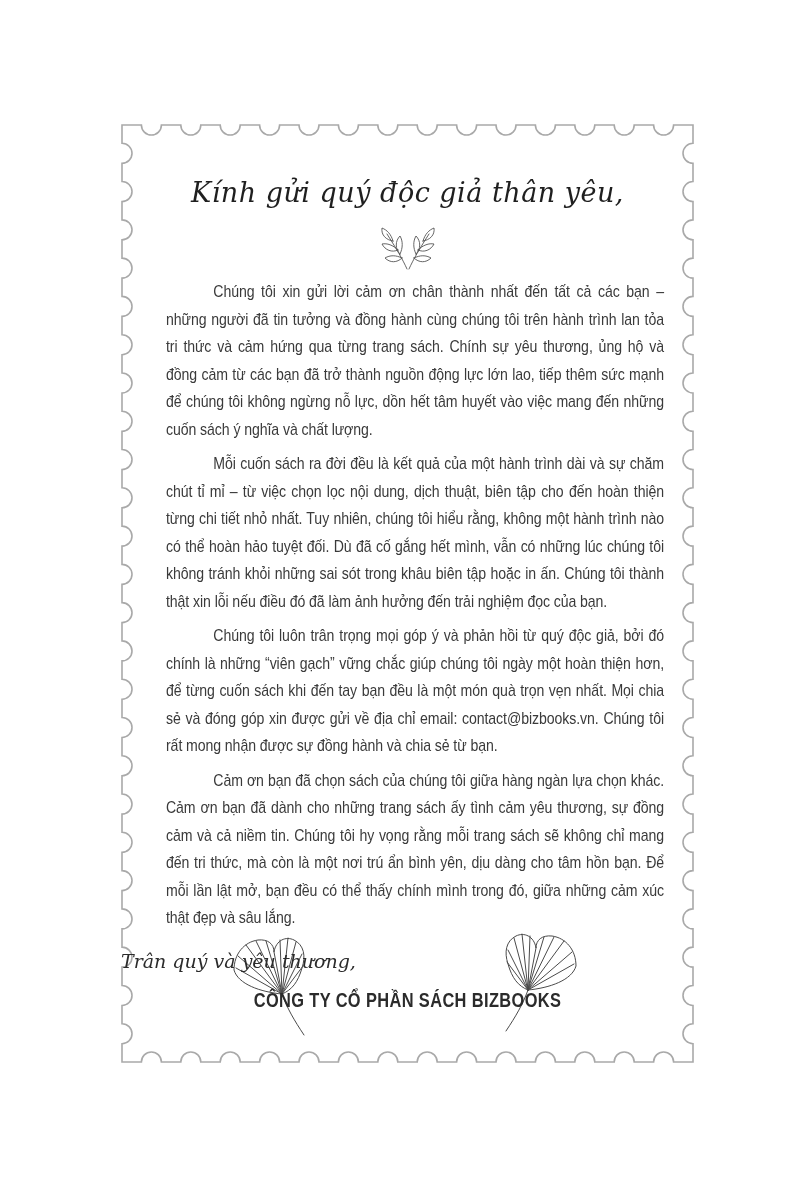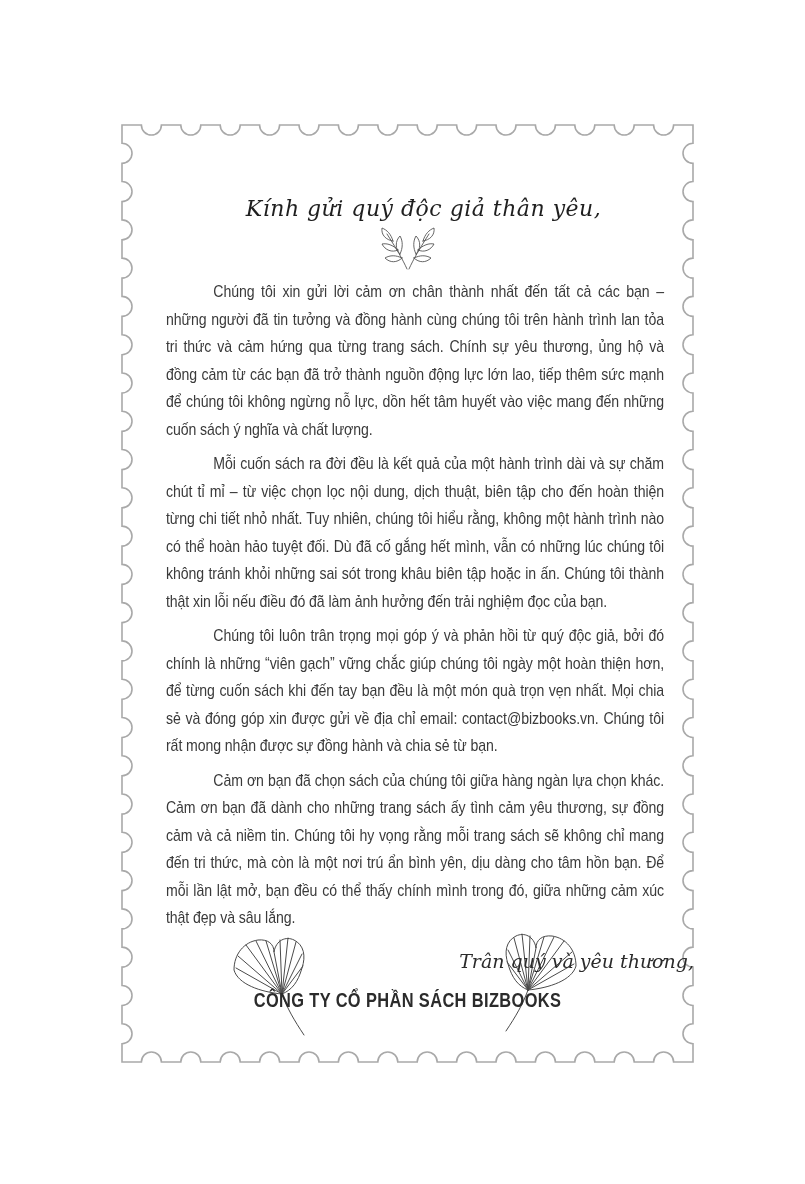--- a/index.html
+++ b/index.html
@@ -15,45 +15,45 @@
     font-family:"Liberation Sans", sans-serif;
     color:var(--text);
   }
   .page{position:absolute;inset:0;}
   .stamp-border{
     position:absolute;left:121px;top:124px;width:573px;height:939px;
     overflow:visible;
   }
   .stamp-border path{fill:none;stroke:var(--border);stroke-width:1.6px;}
   .letter-title{
-    position:absolute;left:121px;top:176px;width:573px;margin:16px;
+    position:absolute;left:121px;top:176px;width:573px;margin:0;
     text-align:center;
     font-family:"DejaVu Serif", cursive;
     font-style:italic;font-weight:500;
-    font-size:22px;line-height:34px;letter-spacing:.5px;
+    font-size:27px;line-height:34px;letter-spacing:.5px;
     color:#1f1f1f;
   }
   .ornament{
     position:absolute;left:380px;top:227px;width:56px;height:46px;
   }
   .ornament svg{display:block;}
   .letter-body{
     position:absolute;left:166px;top:278px;width:600px;
     transform:scaleX(.83);transform-origin:0 0;
   }
   .letter-body p{
     margin:0 0 7px 0;
     font-size:17px;line-height:27.5px;
     text-align:justify;text-indent:57px;
     letter-spacing:-.1px;
     color:var(--text);
   }
   .valediction{
     position:absolute;left:121px;top:948px;width:573px;
-    text-align:right;
+    text-align:left;
     font-family:"DejaVu Serif", cursive;
     font-style:italic;
     font-size:19px;line-height:26px;
     color:var(--ink);
   }
   .company-name{
     position:absolute;left:121px;top:986px;width:573px;
     text-align:center;
     font-size:21px;line-height:28px;font-weight:700;letter-spacing:.5px;
     transform:scaleX(.78);transform-origin:50% 50%;

